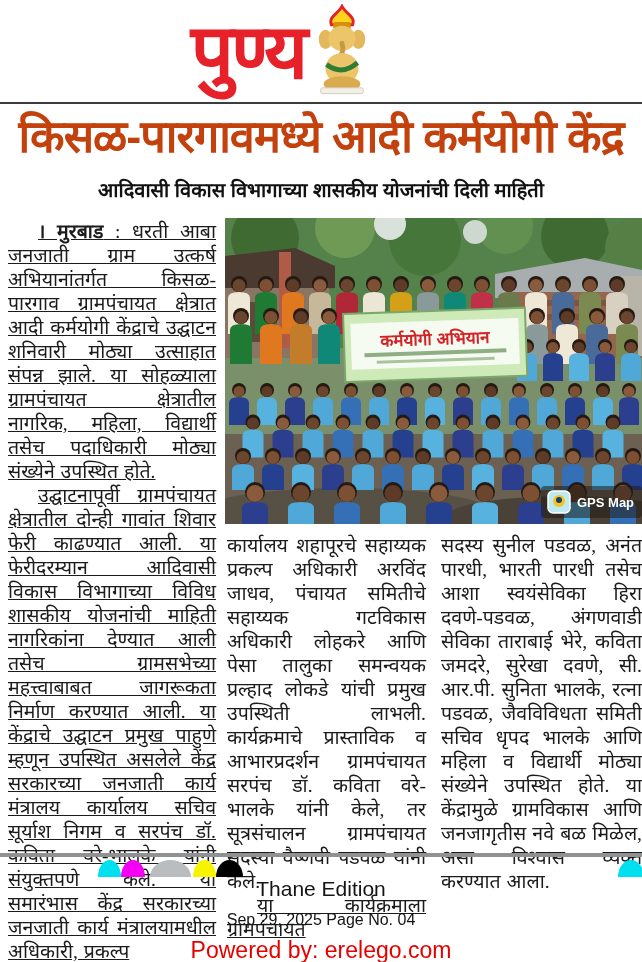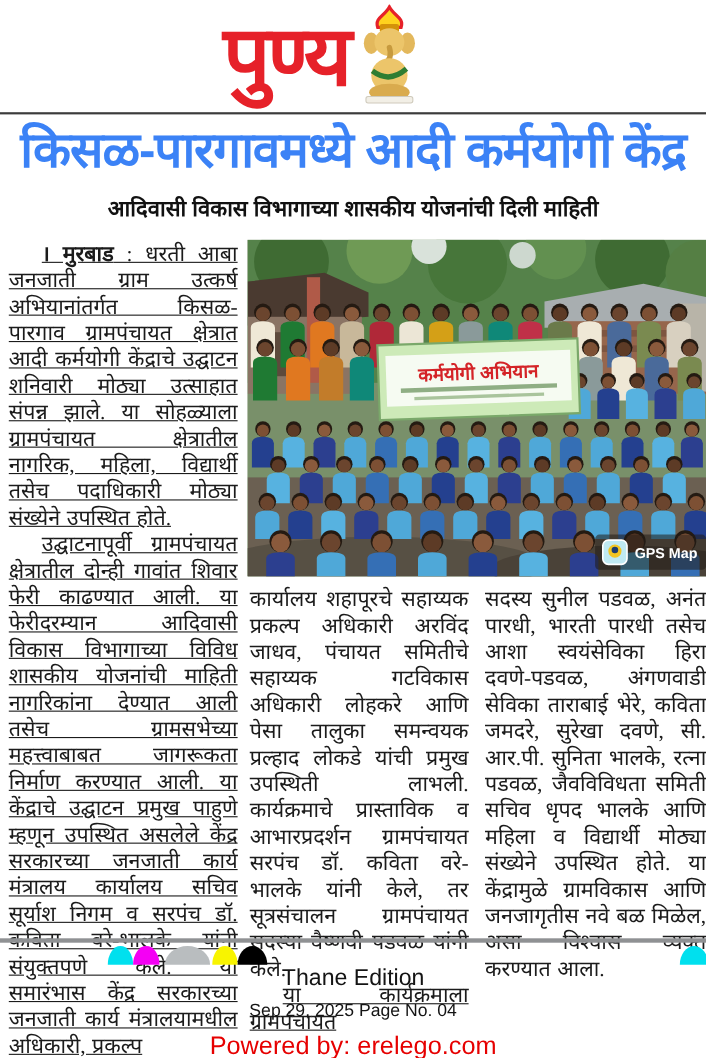--- a/index.html
+++ b/index.html
@@ -1,29 +1,29 @@
 <!DOCTYPE html>
 <html><head>
 <meta charset="utf-8">
 <style>
   html,body{margin:0;padding:0;background:#ffffff;}
   .page{position:relative;width:642px;height:962px;background:#fff;overflow:hidden;
         font-family:"Liberation Serif",serif;}
 
   
-  .masthead{position:absolute;top:4px;left:12px;width:564px;height:96px;
+  .masthead{position:absolute;top:4px;left:0;width:564px;height:96px;
             display:flex;align-items:center;justify-content:center;gap:6px;}
   .masthead .word{font-family:"Liberation Sans",sans-serif;font-weight:900;
                   font-size:76px;line-height:1;color:#e62129;letter-spacing:-3px;}
   .mast-rule{position:absolute;top:102px;left:0;width:642px;height:2px;background:#3c3c3c;}
 
   
   .headline{position:absolute;top:107px;left:0;width:642px;text-align:center;
             font-family:"Liberation Sans",sans-serif;font-weight:800;
-            font-size:45px;line-height:60px;color:#3b82f6;letter-spacing:-1px;}
+            font-size:45px;line-height:60px;color:#c2410c;letter-spacing:-1px;}
   .subheadline{position:absolute;top:170px;left:0;width:642px;text-align:center;
             font-family:"Liberation Sans",sans-serif;font-weight:700;
             font-size:20px;line-height:40px;color:#111;}
 
   
   .article{position:absolute;top:218px;left:8px;width:634px;height:632px;}
   .col{position:absolute;text-align:justify;font-size:19.5px;line-height:24px;
        color:#1b1b1b;word-spacing:1px;}
   .col p{margin:0;}
   .col p.indent{text-indent:30px;text-decoration:underline;}

